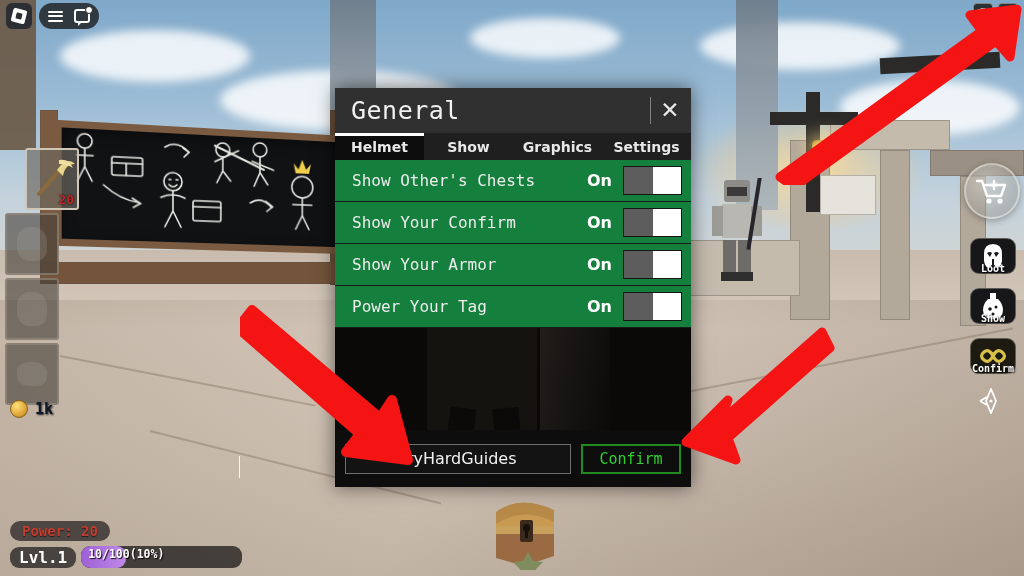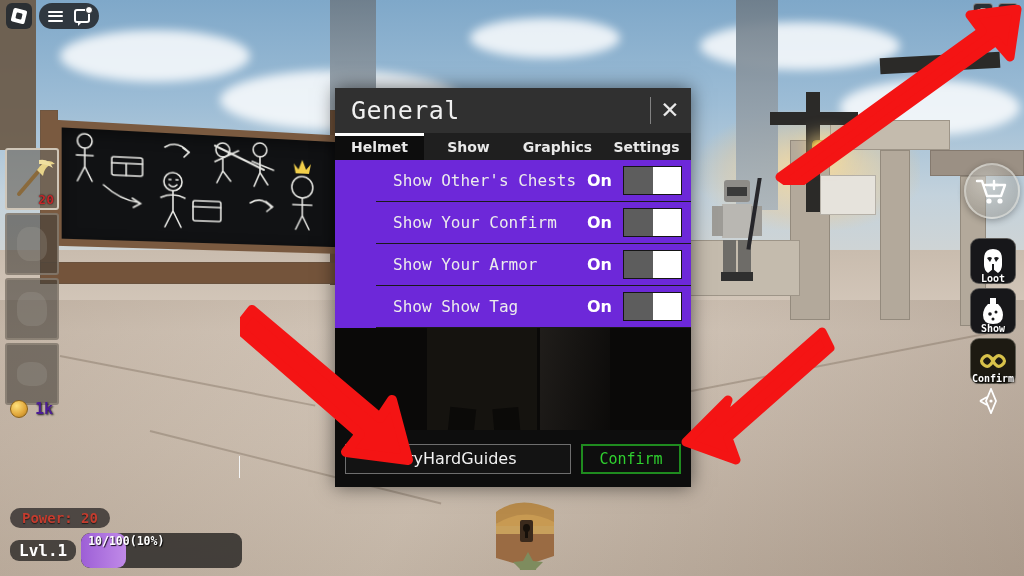--- a/index.html
+++ b/index.html
@@ -67,21 +67,21 @@
   }
 
   
   .inv-wrap { position: absolute; left: 5px; top: 148px; width: 56px; }
   .inv-slot {
     position: relative; width: 54px; height: 62px; margin-bottom: 3px;
     background: rgba(70,64,58,0.62);
     border: 2px solid rgba(150,140,128,0.65);
     border-radius: 3px;
   }
-  .inv-slot.sel { border-color: #cfc6b8; background: rgba(110,104,96,0.68); }
+  .inv-slot.sel { border-color: #cfc6b8; background: rgba(110,104,96,0.68); margin-left: 20px; }
   .inv-count {
     position: absolute; right: 3px; bottom: 1px;
     color: #c1282a; font-weight: bold; font-size: 13px;
     font-family: "DejaVu Sans Mono", monospace;
     text-shadow: 0 0 2px #000;
   }
   .slot-ghost {
     position: absolute; left: 50%; top: 50%; transform: translate(-50%,-50%);
     width: 30px; height: 34px; background: rgba(175,168,158,0.22);
     border-radius: 40% 45% 35% 40%;
@@ -89,21 +89,21 @@
   .coin-row {
     position: absolute; left: 10px; top: 400px;
     display: flex; align-items: center; gap: 7px;
   }
   .coin {
     width: 18px; height: 18px; border-radius: 50%;
     background: radial-gradient(circle at 35% 30%, #ffe07a, #e0a63a 60%, #a8761f);
     border: 1px solid #8a6018;
   }
   .coin-label {
-    color: #4c1d95; font-weight: bold; font-size: 15px;
+    color: #0f172a; font-weight: bold; font-size: 15px;
     font-family: "DejaVu Sans Mono", monospace;
     text-shadow: 1px 1px 2px rgba(0,0,0,.85);
   }
 
   
   .status { position: absolute; left: 10px; bottom: 8px; width: 232px; }
   .power-pill {
     display: inline-block; padding: 2px 12px; border-radius: 11px;
     background: rgba(52,48,46,0.82);
     color: #c43c2e; font-weight: bold; font-size: 14px;
@@ -129,21 +129,21 @@
     text-shadow: 1px 1px 2px rgba(0,0,0,.85);
   }
   .xp-row { display: flex; align-items: center; gap: 5px; }
   .lvl-pill {
     padding: 1px 9px; border-radius: 9px;
     background: rgba(52,48,46,0.85);
     color: #ffffff; font-size: 16px; font-weight: bold;
     font-family: "DejaVu Sans Mono", monospace;
   }
   .xp-bar {
-    position: relative; flex: 1; height: 35px; border-radius: 9px;
+    position: relative; flex: 1; height: 22px; border-radius: 9px;
     background: rgba(45,42,40,0.85); overflow: hidden;
   }
   .xp-fill {
     position: absolute; left: 0; top: 0; bottom: 0; width: 32%;
     background: linear-gradient(90deg,#9d5fd6,#c08ae8);
     border-radius: 9px;
   }
   .xp-text {
     position: absolute; left: 7px; top: 1px;
     color: #fff; font-size: 11.5px; font-weight: bold;
@@ -207,21 +207,21 @@
   .shop-btn {
     position: absolute; right: 4px; top: 163px;
     width: 56px; height: 56px; border-radius: 50%;
     background: radial-gradient(circle at 38% 32%, rgba(210,210,205,.55), rgba(120,118,112,.45));
     border: 2px solid rgba(235,235,230,.55);
     display: flex; align-items: center; justify-content: center;
     box-shadow: 0 2px 7px rgba(0,0,0,.3);
   }
   .side-btn {
     position: absolute; right: 8px;
-    width: 46px; height: 46px; border-radius: 9px;
+    width: 46px; height: 36px; border-radius: 9px;
     background: #17171a; border: 1px solid rgba(180,175,165,.45);
     display: flex; align-items: center; justify-content: center;
   }
   .side-btn .lbl {
     position: absolute; bottom: -1px; left: 0; right: 0; text-align: center;
     color: #fff; font-size: 10px; font-weight: bold;
     font-family: "DejaVu Sans Mono", monospace;
     text-shadow: 1px 1px 2px #000;
   }
   #btn-loot { top: 238px; }
@@ -268,21 +268,21 @@
     display: flex; align-items: center; justify-content: center;
     color: #e8e8e8; font-size: 14px; font-weight: bold;
     font-family: "DejaVu Sans", sans-serif;
     cursor: pointer; background: #1f1f1f;
   }
   .tab.active { background: #0d0d0d; }
   .tab.active::before {
     content: ""; position: absolute; left: 0; right: 0; top: 0;
     height: 3px; background: #ffffff;
   }
-  .rows { background: #6d28d9; padding-left: 41px; }
+  .rows { background: #15803d; }
   .row {
     height: 42px; display: flex; align-items: center;
     border-bottom: 1px solid #1a1a1a;
     padding: 0 0 0 17px;
   }
   .row-label {
     flex: 1; color: #ececec; font-size: 16px;
     font-family: "DejaVu Sans Mono", monospace;
   }
   .row-state {
@@ -599,21 +599,21 @@
       </div>
       <div class="row">
         <span class="row-label">Show Your Armor</span>
         <span class="row-state">On</span>
         <div class="toggle">
             <div class="half-off"></div>
             <div class="half-on"></div>
           </div>
       </div>
       <div class="row">
-        <span class="row-label">Show Show Tag</span>
+        <span class="row-label">Power Your Tag</span>
         <span class="row-state">On</span>
         <div class="toggle">
             <div class="half-off"></div>
             <div class="half-on"></div>
           </div>
       </div>
     </div>
 
     <div class="dlg-body">
       <div class="avatar-shape"></div>

